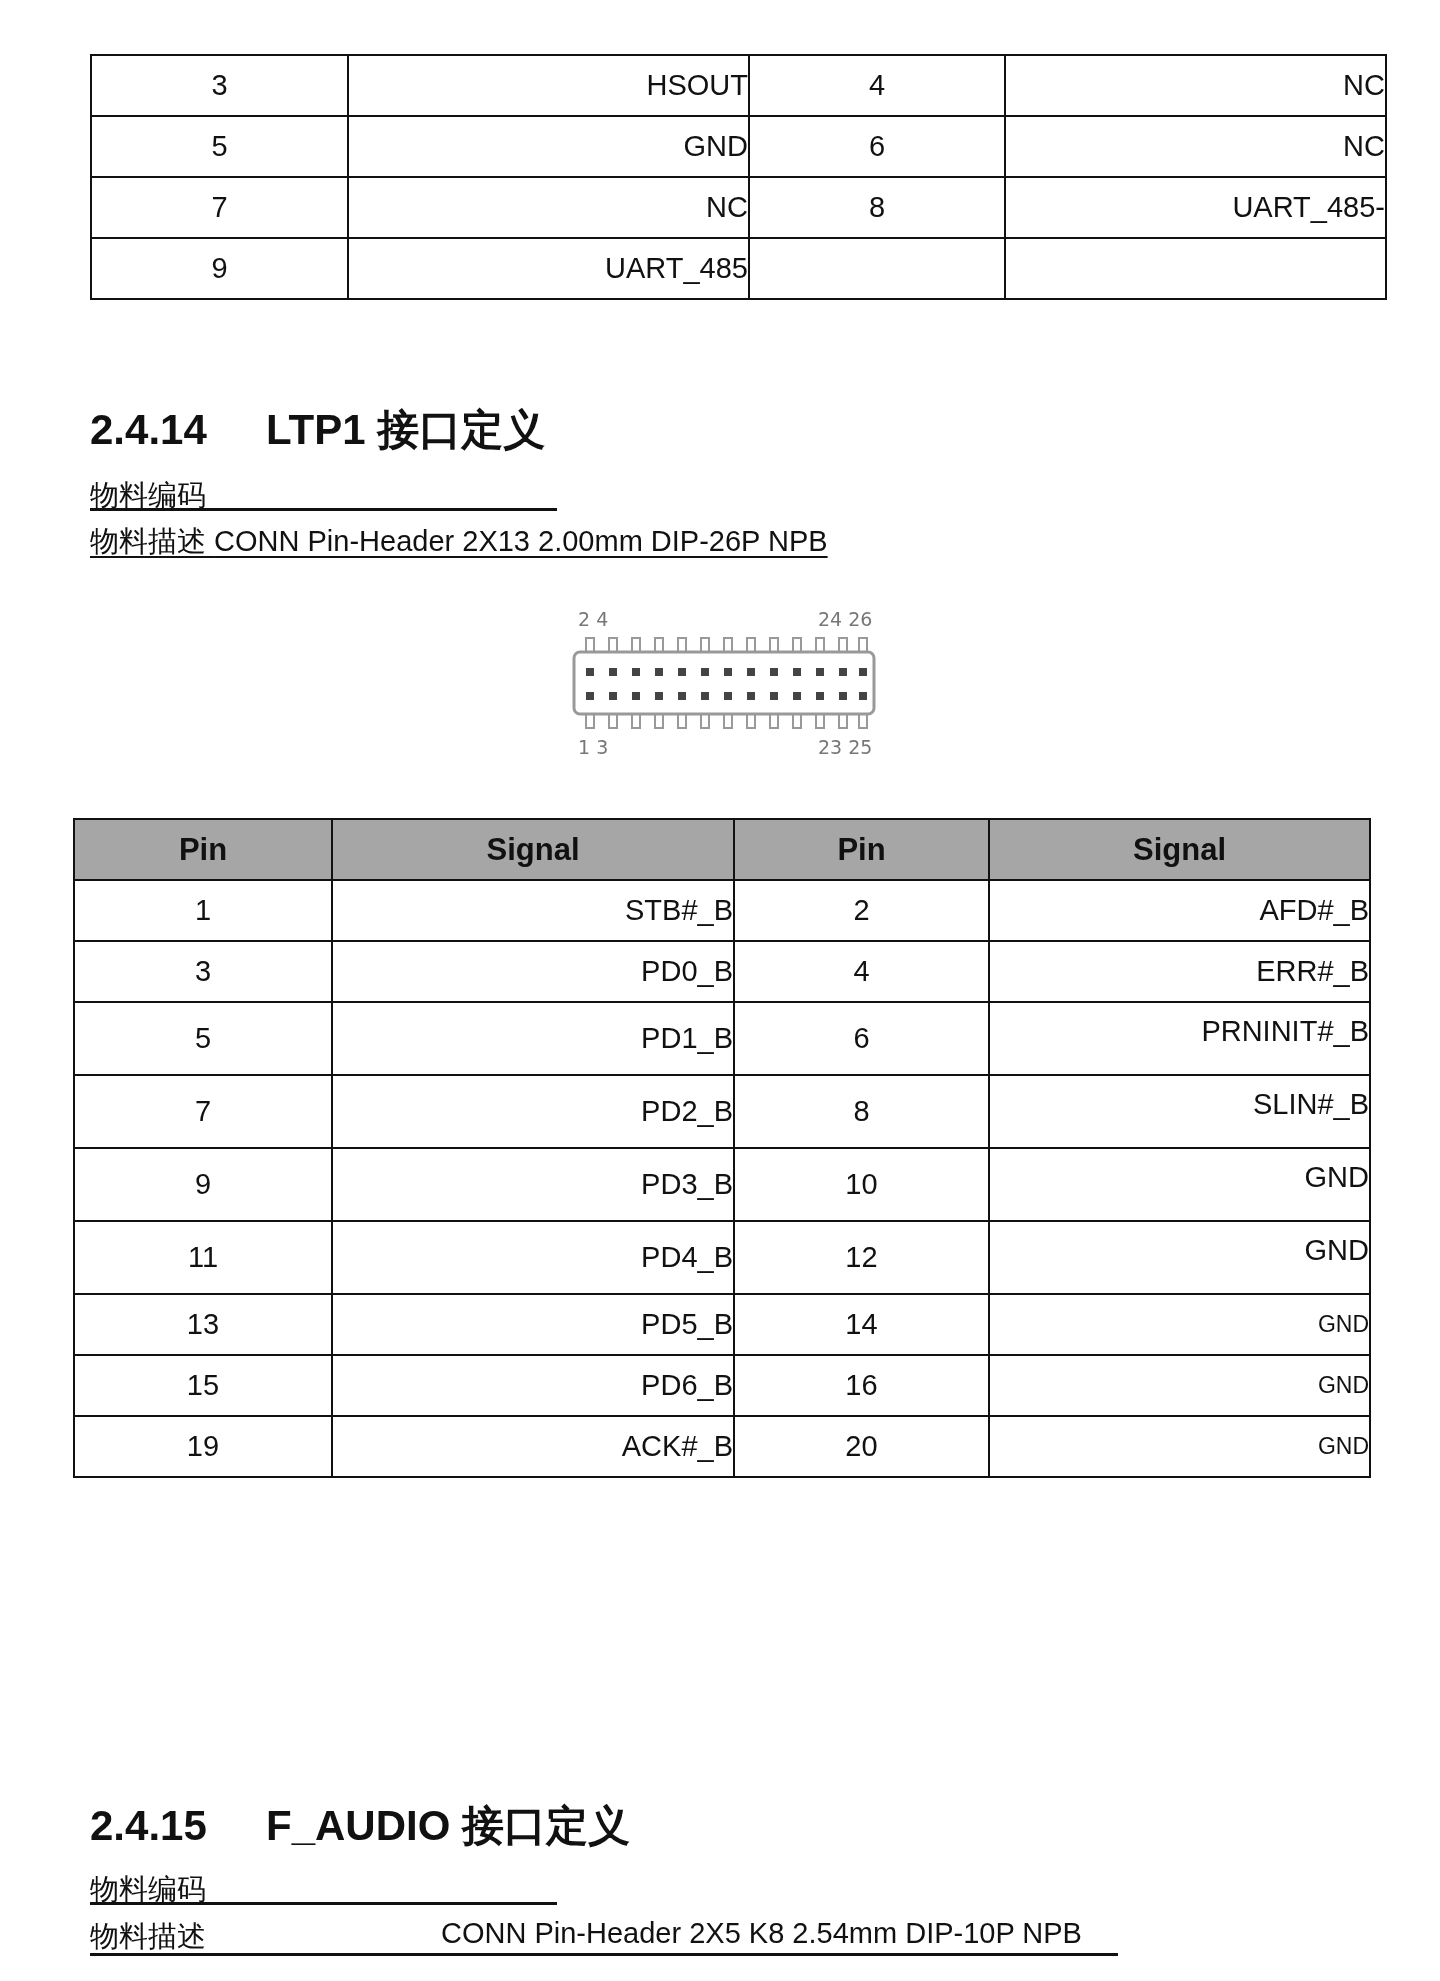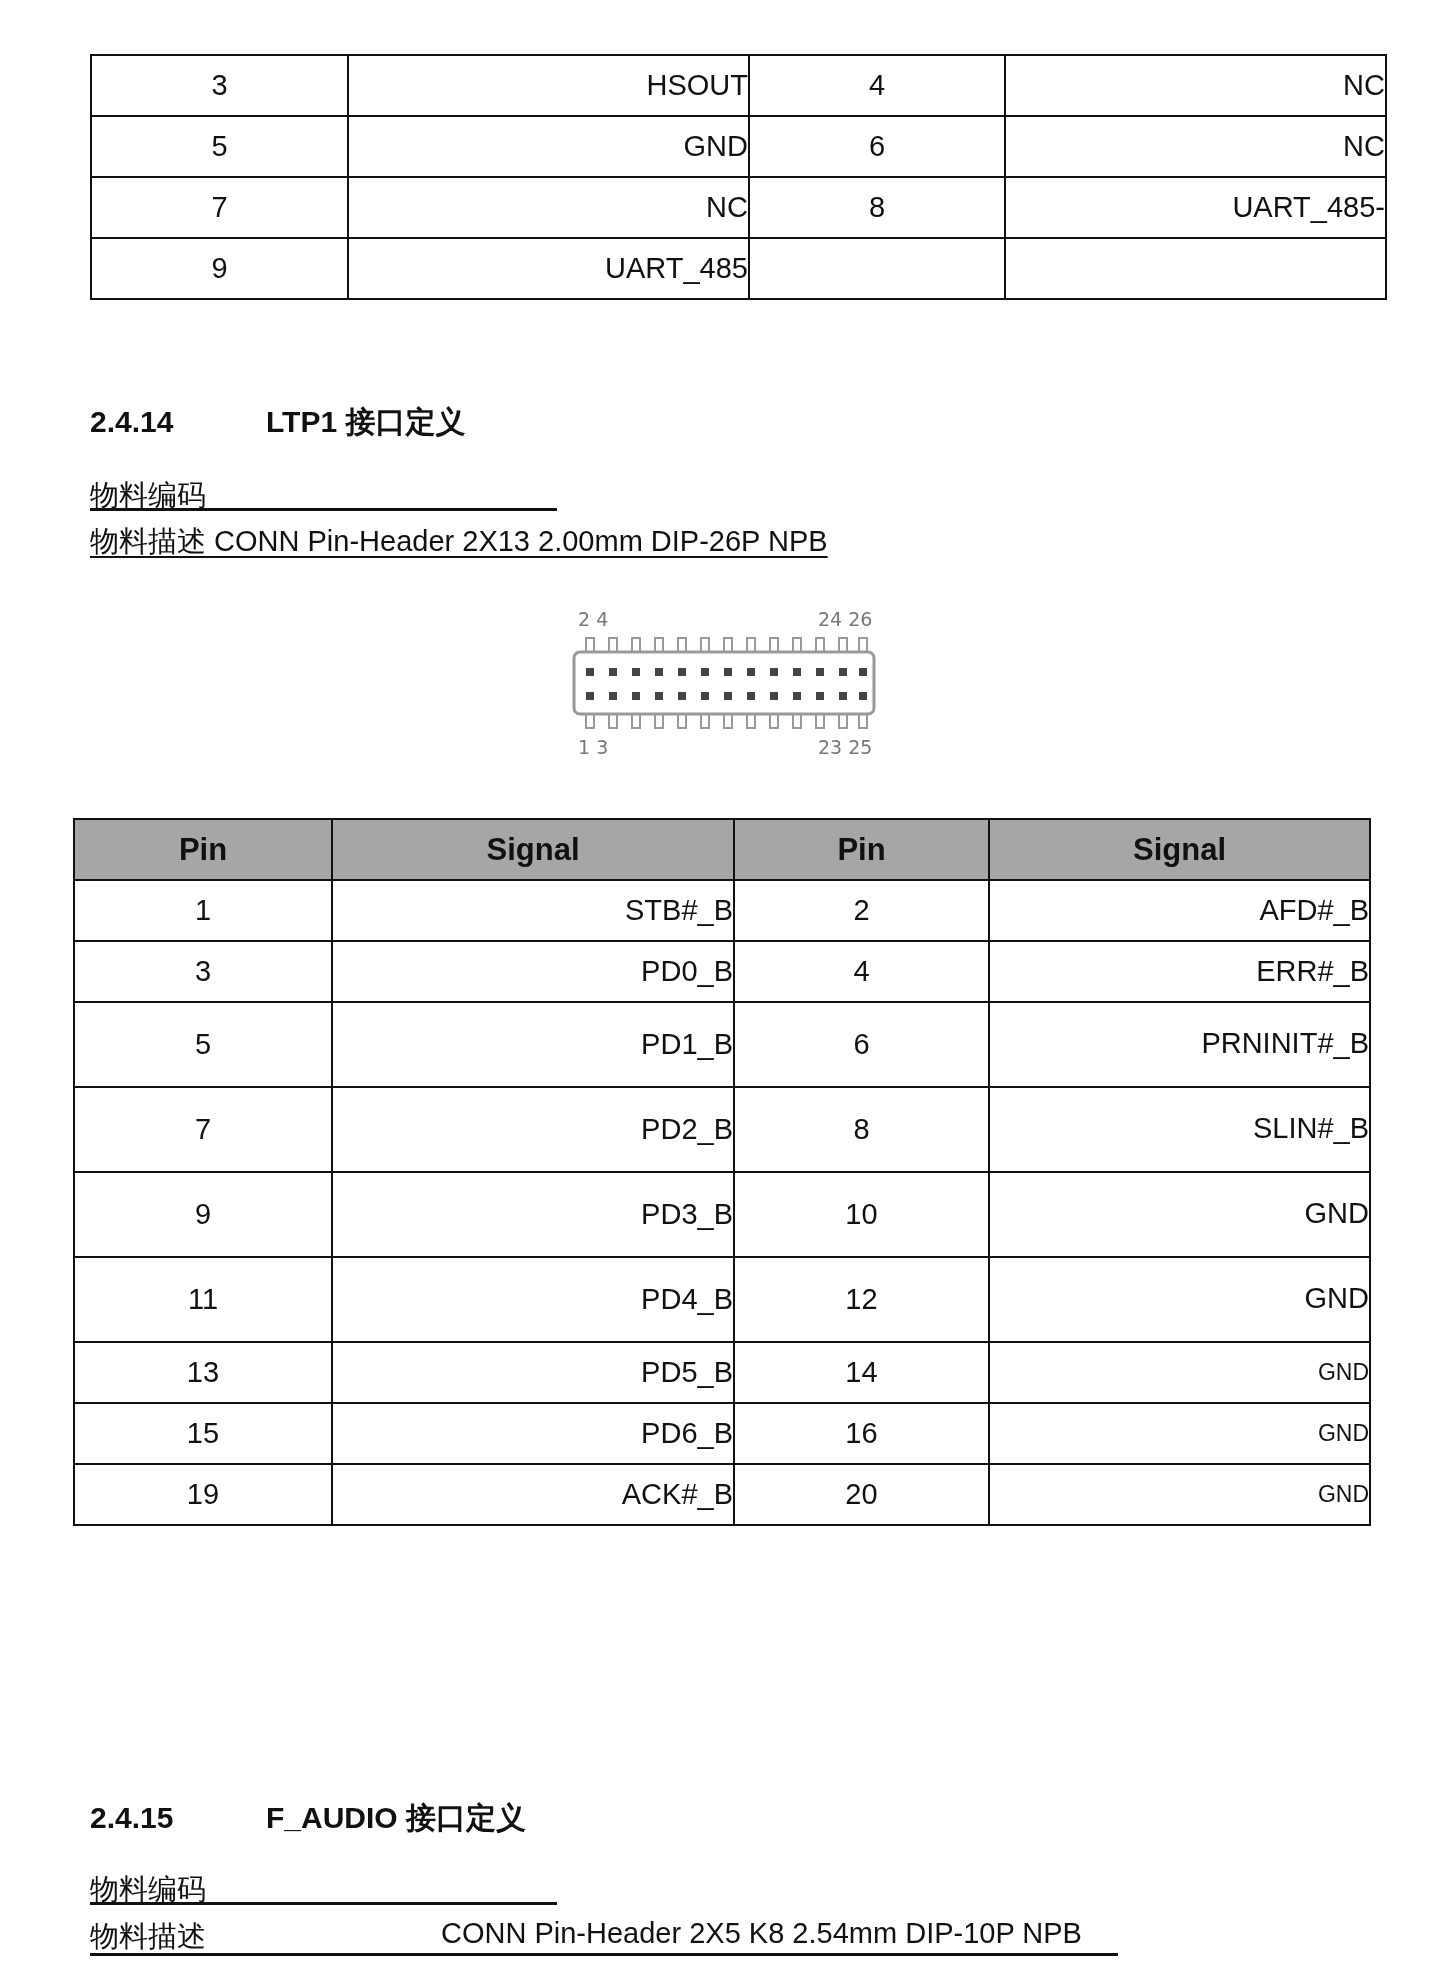--- a/index.html
+++ b/index.html
@@ -2,25 +2,25 @@
 <html><head>
 <meta charset="utf-8">
 <style>
   html,body{margin:0;padding:0;background:#fff;}
   body{width:1440px;height:1981px;position:relative;overflow:hidden;font-family:"Liberation Sans",sans-serif;color:#111;}
   table{border-collapse:collapse;position:absolute;table-layout:fixed;}
   td,th{border:2px solid #111;height:59px;font-size:29px;font-weight:normal;padding:0;}
   td.c{text-align:center;}
   td.l{text-align:right;padding-left:15px;}
   td.small{font-size:23px;}
-  td.top{vertical-align:top;padding-top:24px;}
+  td.top{vertical-align:top;padding-top:12px;}
   th{background:#a6a6a6;font-weight:bold;font-size:31px;}
   #t1{left:90px;top:54px;width:1295px;}
   #t2{left:73px;top:818px;width:1296px;}
-  .heading{position:absolute;left:90px;font-size:30px;font-weight:bold;letter-spacing:0px;}
+  .heading{position:absolute;left:90px;font-size:42px;font-weight:bold;letter-spacing:0px;}
   .heading .num{display:inline-block;width:176px;}
   .meta{position:absolute;left:90px;font-size:29px;text-decoration:underline;text-decoration-thickness:2px;text-underline-offset:5px;}
   .meta-line{position:absolute;left:90px;height:3px;background:#111;}
   .diagram{position:absolute;left:566px;top:598px;width:320px;height:162px;}
 </style>
 </head>
 <body>
 
 <table id="t1">
   <colgroup>

